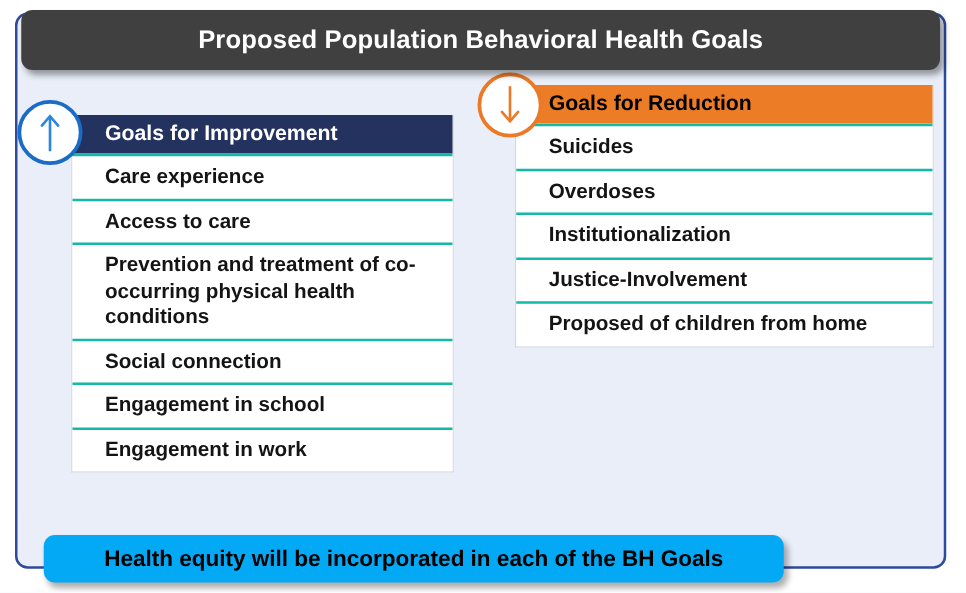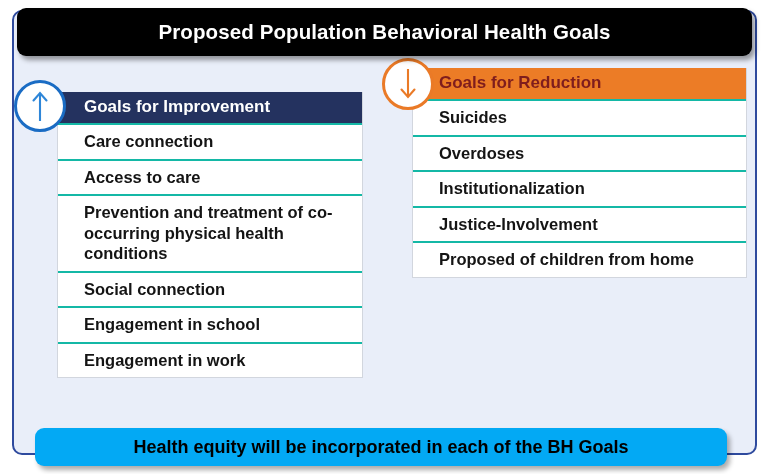--- a/index.html
+++ b/index.html
@@ -34,21 +34,21 @@
     background: #e9eef9;
   }
 
   
   .title-bar {
     position: absolute;
     left: 17px;
     top: 8px;
     width: 735px;
     height: 48px;
-    background: #000000;
+    background: #404040;
     border-radius: 9px;
     box-shadow: 3px 4px 5px rgba(0,0,0,0.38);
     display: flex;
     align-items: center;
     justify-content: center;
     z-index: 6;
   }
   .title-text {
     color: #ffffff;
     font-size: 20.5px;
@@ -84,21 +84,21 @@
     font-size: 17px;
     font-weight: bold;
     line-height: 1.2;
   }
   .goal-header.improve {
     background: #24325f;
     color: #ffffff;
   }
   .goal-header.reduce {
     background: #ec7c26;
-    color: #7f1d1d;
+    color: #000000;
   }
 
   .goal-row {
     box-sizing: border-box;
     padding: 6px 10px 7px 26px;
     font-size: 16.5px;
     font-weight: bold;
     color: #141414;
     line-height: 1.24;
     border-top: 2px solid #14b8a6;
@@ -121,21 +121,21 @@
   }
   .badge.up   { left: 2px;  top: 22px; border: 3px solid #1a6cc4; }
   .badge.down { left: 370px; top: 0px;  border: 3px solid #ea7a27; }
   .badge svg { display: block; }
 
   
   .equity-banner {
     position: absolute;
     left: 35px;
     top: 428px;
-    width: 692px;
+    width: 592px;
     height: 38px;
     background: #03a9f4;
     border-radius: 9px;
     box-shadow: 3px 4px 5px rgba(0,0,0,0.33);
     display: flex;
     align-items: center;
     justify-content: center;
     z-index: 8;
   }
   .equity-text {
@@ -154,21 +154,21 @@
   <div class="panel-frame"></div>
 
   <div class="title-bar">
     <span class="title-text">Proposed Population Behavioral Health Goals</span>
   </div>
 
   <div class="columns">
 
     <div class="goal-table left">
       <div class="goal-header improve">Goals for Improvement</div>
-      <div class="goal-row">Care connection</div>
+      <div class="goal-row">Care experience</div>
       <div class="goal-row">Access to care</div>
       <div class="goal-row">Prevention and treatment of co-occurring physical health conditions</div>
       <div class="goal-row">Social connection</div>
       <div class="goal-row">Engagement in school</div>
       <div class="goal-row">Engagement in work</div>
     </div>
 
     <div class="goal-table right">
       <div class="goal-header reduce">Goals for Reduction</div>
       <div class="goal-row">Suicides</div>

